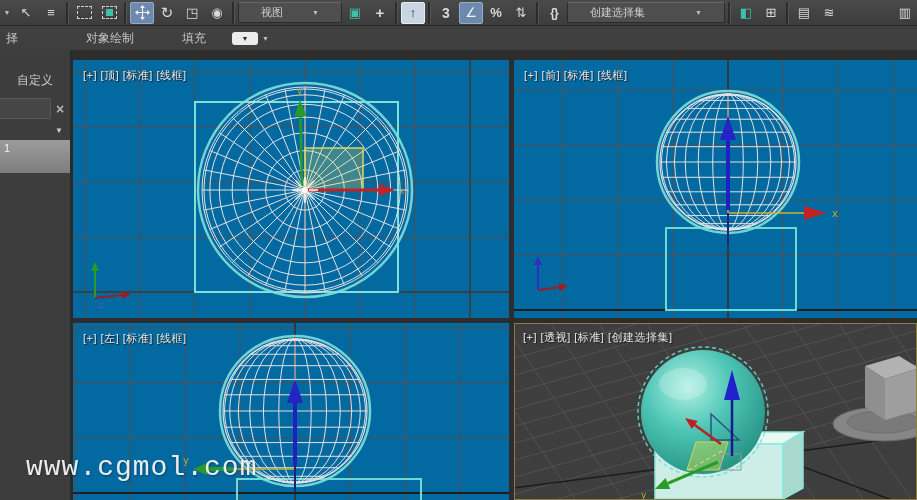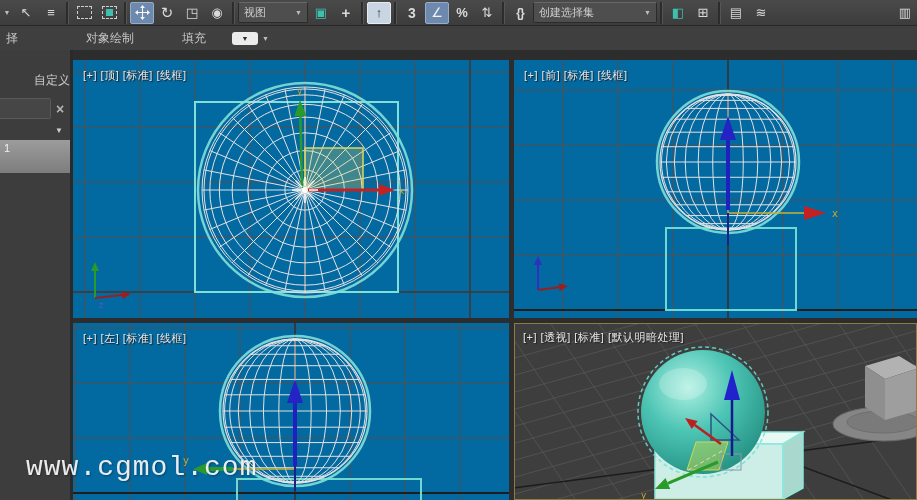--- a/index.html
+++ b/index.html
@@ -10,21 +10,21 @@
   
   .toolbar{position:absolute;left:0;top:0;width:917px;height:26px;
     background:linear-gradient(#4a4a4a,#3c3c3c);border-bottom:1px solid #282828;
     display:flex;align-items:center;gap:1px;padding-left:1px;box-sizing:border-box;}
   .tbtn{min-width:24px;height:22px;display:flex;align-items:center;justify-content:center;
     color:#d9d9d9;font-size:13px;border-radius:2px;cursor:default;flex:0 0 auto;}
   .tbtn.active{background:#6d89ad;border:1px solid #93aecb;box-sizing:border-box;color:#f4f4f4;}
   .tbtn.active-light{background:#c9d5e3;border:1px solid #e4ecf5;box-sizing:border-box;color:#22303f;}
   .tb-sep{width:2px;height:22px;background:#2c2c2c;border-right:1px solid #555;margin:0 2px;flex:0 0 auto;}
   .tb-drop{height:19px;background:#4e4e4e;border:1px solid #2a2a2a;border-top-color:#686868;
-    border-radius:2px;display:flex;align-items:center;gap:6px;padding:0 5px;
+    border-radius:2px;display:flex;align-items:center;gap:6px;padding:0 22px;
     color:#cfcfcf;font-size:11px;flex:0 0 auto;}
   .dd-caret{font-size:7px;color:#bdbdbd;}
   .icon-dashed{width:13px;height:11px;border:1px dashed #cfcfcf;}
   .icon-dashed-fill{width:13px;height:11px;border:1px dashed #cfcfcf;display:flex;align-items:center;justify-content:center;}
   .icon-dashed-fill i{display:block;width:7px;height:7px;background:#3fbfae;}
   .glyph-brace{font-size:12px;letter-spacing:-1px;font-weight:bold;}
 
   
   .ribbon{position:absolute;left:0;top:26px;width:917px;height:24px;background:#3f3f3f;
     border-bottom:1px solid #313131;display:flex;align-items:center;color:#c6c6c6;font-size:12px;}
@@ -32,21 +32,21 @@
   .pill{width:26px;height:13px;background:#ececec;border-radius:3px;display:flex;align-items:center;
     justify-content:center;font-size:7px;color:#2a2a2a;flex:0 0 auto;}
   .pill-caret{font-size:7px;color:#bdbdbd;margin-left:4px;}
 
   
   .viewports-bg{position:absolute;left:70px;top:50px;right:0;bottom:0;background:#2d2d2d;}
 
   
   .leftpanel{position:absolute;left:0;top:50px;width:70px;height:450px;background:#3d3d3d;
     border-right:3px solid #2a2a2a;box-sizing:content-box;}
-  .lp-title{text-align:right;margin-top:22px;color:#c9c9c9;font-size:12px;}
+  .lp-title{text-align:center;margin-top:22px;color:#c9c9c9;font-size:12px;}
   .lp-inputrow{margin-top:9px;display:flex;align-items:center;}
   .lp-input{width:50px;height:19px;background:#464646;border:1px solid #5a5a5a;border-left:none;border-radius:0 2px 2px 0;}
   .lp-x{color:#b5b5b5;font-size:14px;font-weight:bold;margin-left:5px;line-height:14px;}
   .lp-dd{text-align:right;color:#cfcfcf;font-size:8px;padding-right:7px;margin-top:7px;}
   .lp-item{margin-top:5px;height:33px;background:linear-gradient(#9c9c9c,#7d7d7d);
     color:#f2f2f2;font-size:11px;padding:2px 0 0 4px;box-sizing:border-box;}
 
   
   .vp{position:absolute;background:#0369a1;overflow:hidden;}
   #vp-tl{left:73px;top:60px;width:436px;height:258px;}
@@ -350,21 +350,21 @@
           <line x1="160" y1="146" x2="134" y2="146" stroke="#2a9a2a" stroke-width="4"></line>
           <polygon points="120,146 134,140 134,152" fill="#2a9a2a"></polygon>
           <text x="110" y="141" fill="#c0aa30" font-size="10" font-family="DejaVu Sans,sans-serif">y</text>
           <line x1="222" y1="143" x2="222" y2="80" stroke="#2020c0" stroke-width="4"></line>
           <polygon points="222,56 214,80 230,80" fill="#2424c4"></polygon>
           <line x1="222" y1="143" x2="222" y2="168" stroke="#202080" stroke-width="2"></line>
         </g>
       </svg>
   </div>
   <div class="vp" id="vp-br">
-    <div class="vp-label">[+] [透视] [标准] [默认明暗处理]</div>
+    <div class="vp-label">[+] [透视] [标准] [创建选择集]</div>
     <svg id="svg-br" width="401" height="175" viewBox="0 0 401 175">
         <defs>
           <radialGradient id="sg" cx="38%" cy="30%" r="80%">
             <stop offset="0%" stop-color="#aef0e2"></stop>
             <stop offset="45%" stop-color="#4cc4b4"></stop>
             <stop offset="100%" stop-color="#1e8a7c"></stop>
           </radialGradient>
         </defs>
         <g>
           <line x1="0" y1="34" x2="401" y2="-78" stroke="#585858" stroke-width="1" opacity="0.75"></line>

